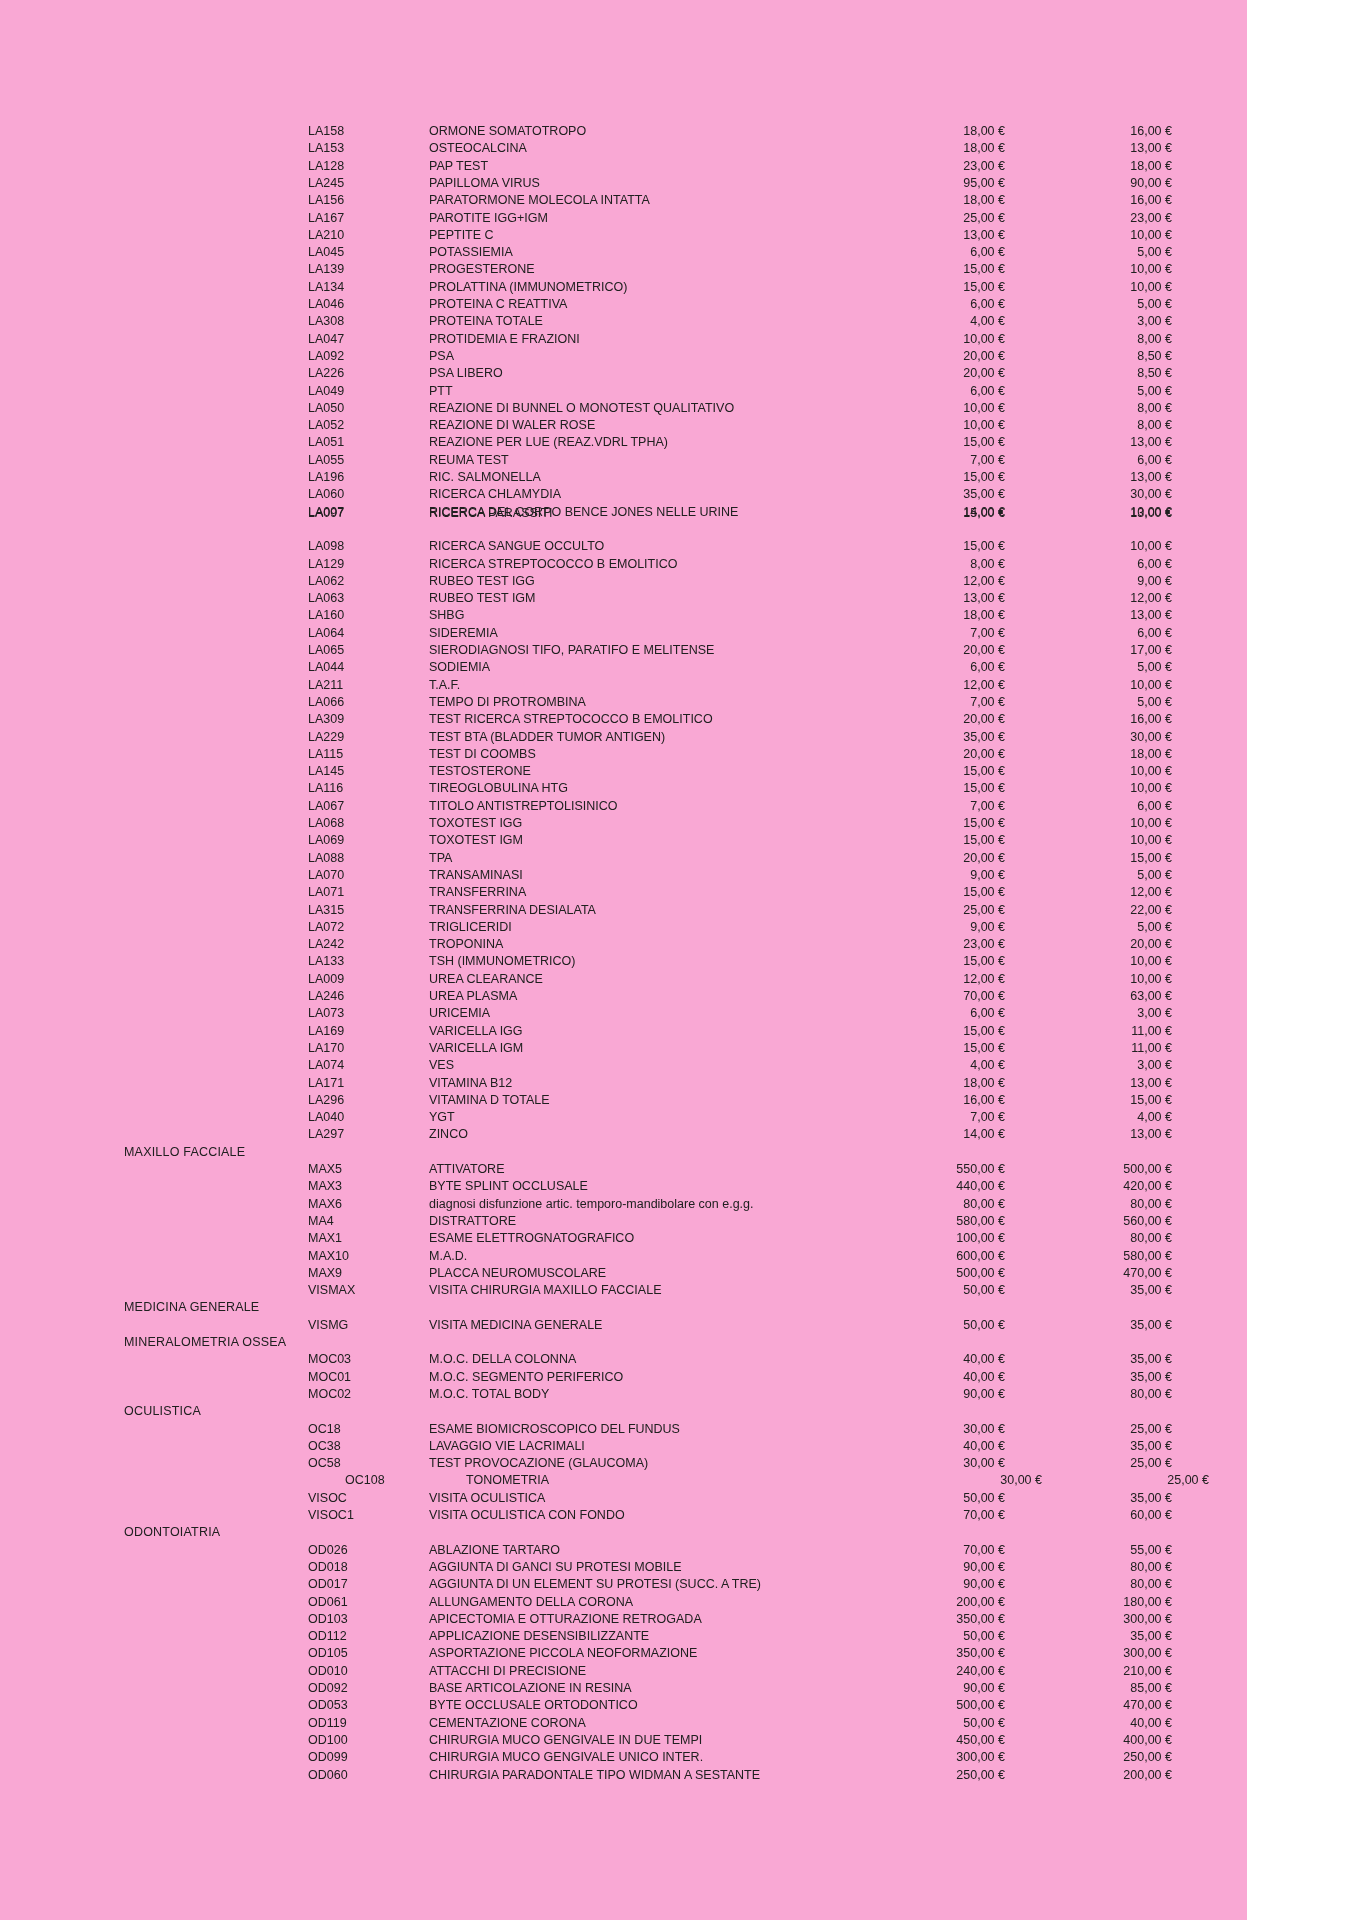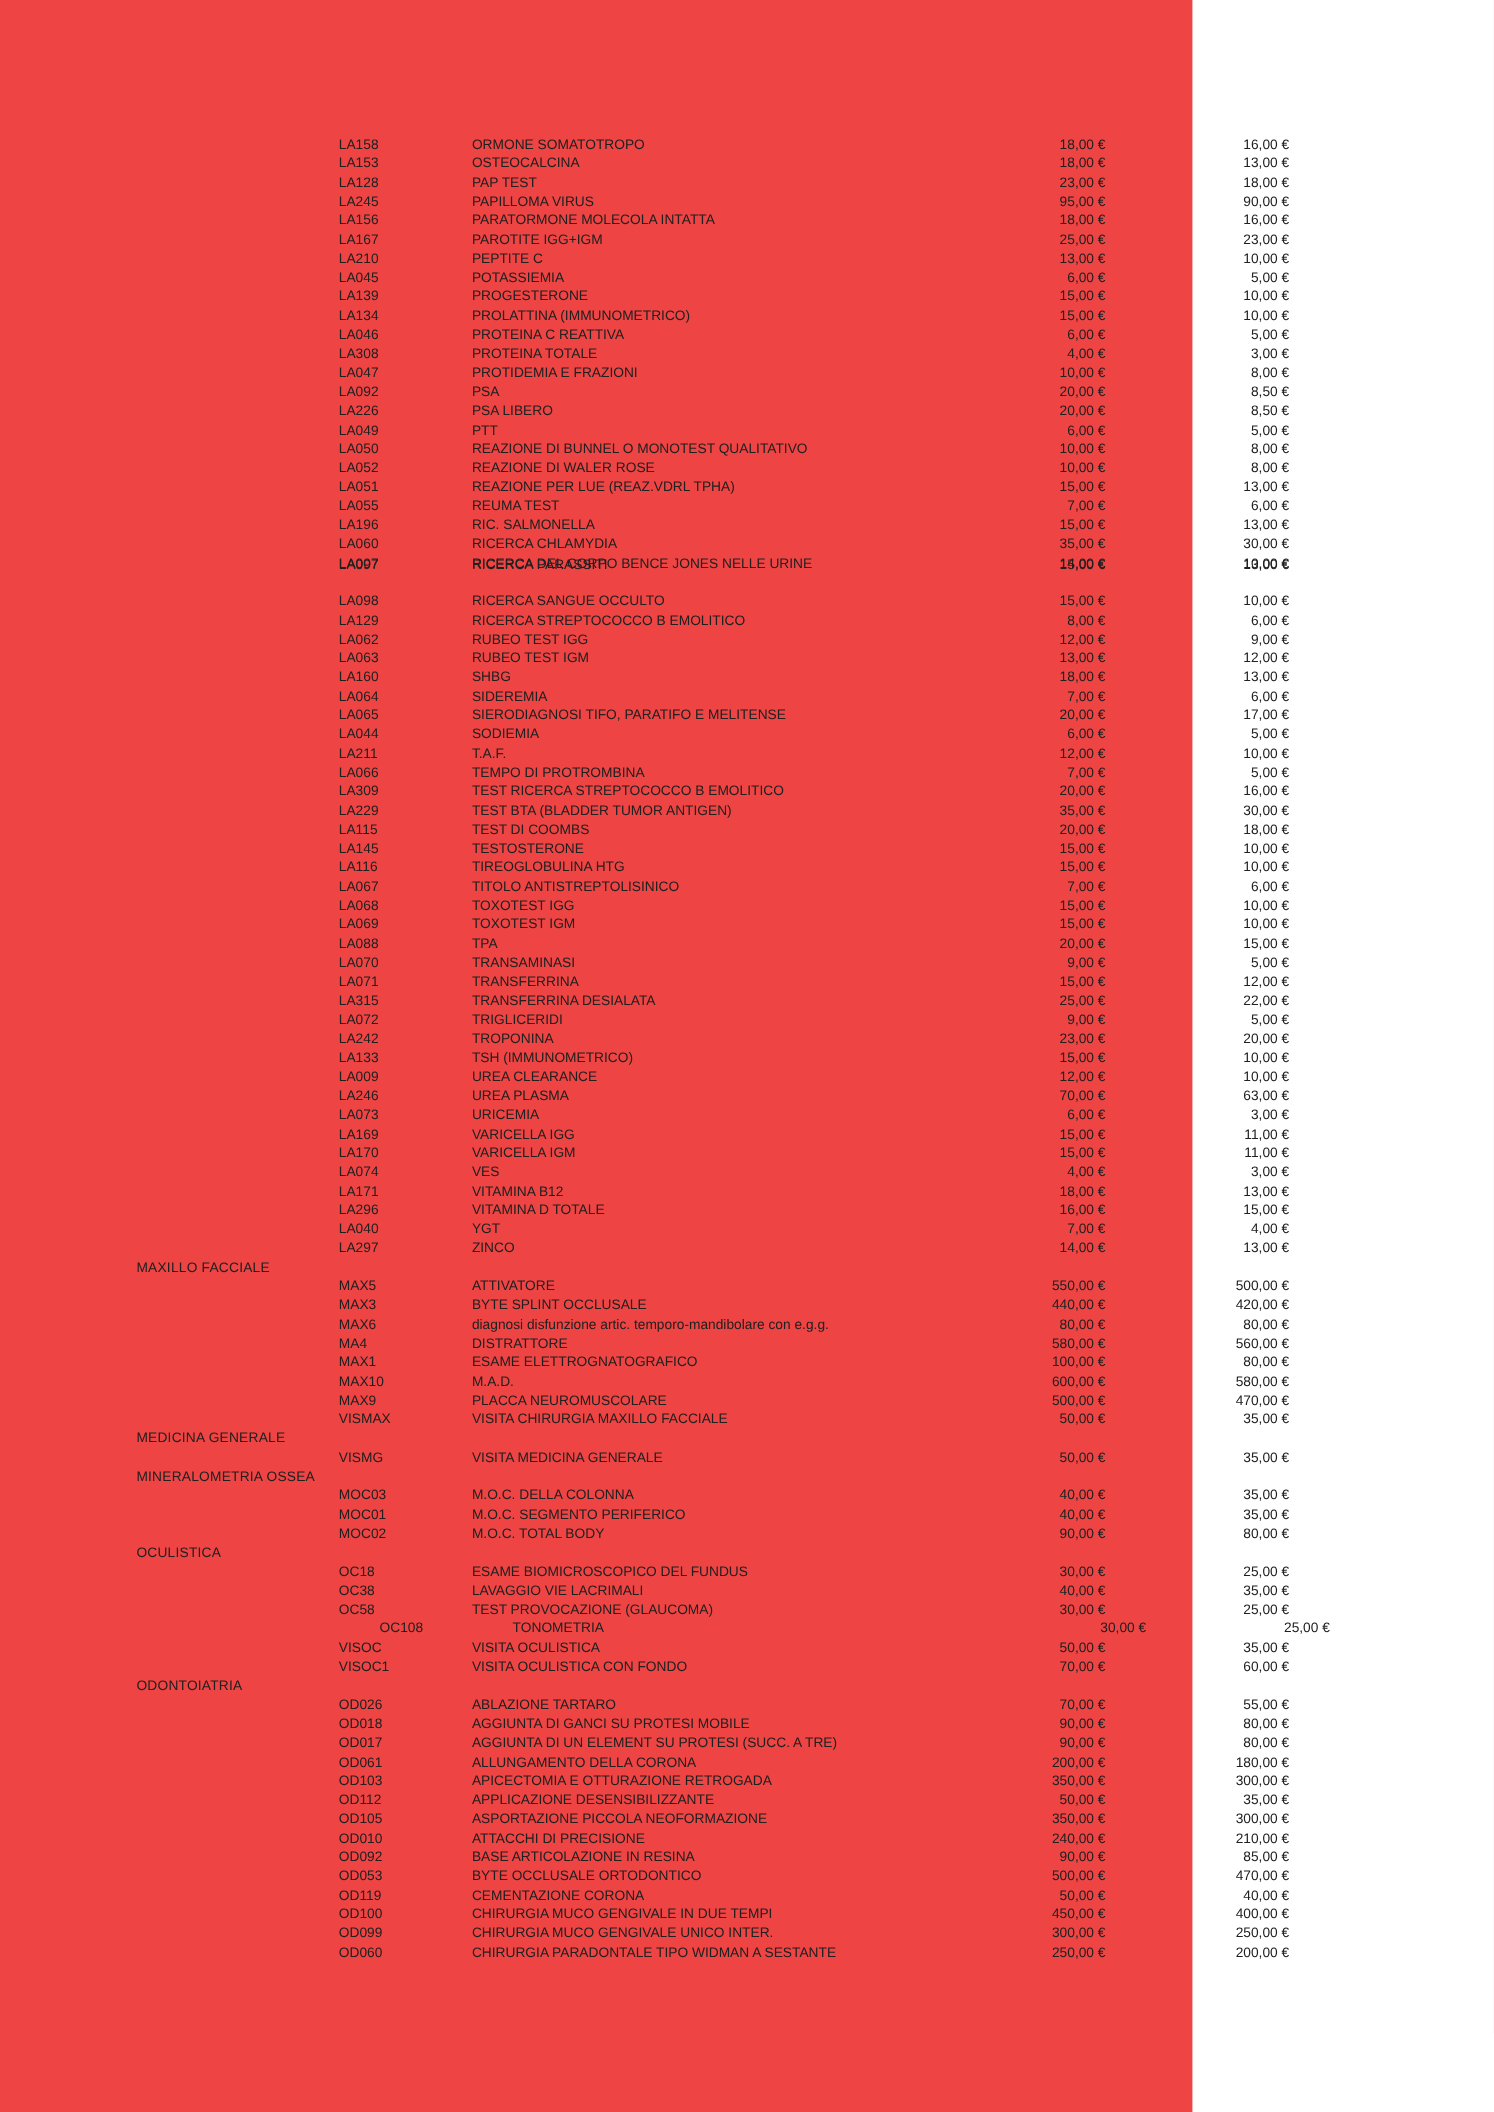--- a/index.html
+++ b/index.html
@@ -13,23 +13,23 @@
     position: relative;
     font-family: "Liberation Sans", "DejaVu Sans", sans-serif;
     font-size: 12.5px;
     color: #202020;
     overflow: hidden;
   }
   .page {
     position: absolute;
     left: 0;
     top: 0;
-    width: 1084px;
+    width: 1247px;
     height: 1920px;
-    background: #ef4444;
+    background: #f9a8d4;
   }
   .table-body {
     position: absolute;
     left: 0;
     top: 123px;
     width: 1358px;
   }
   .row {
     position: absolute;
     left: 0;

